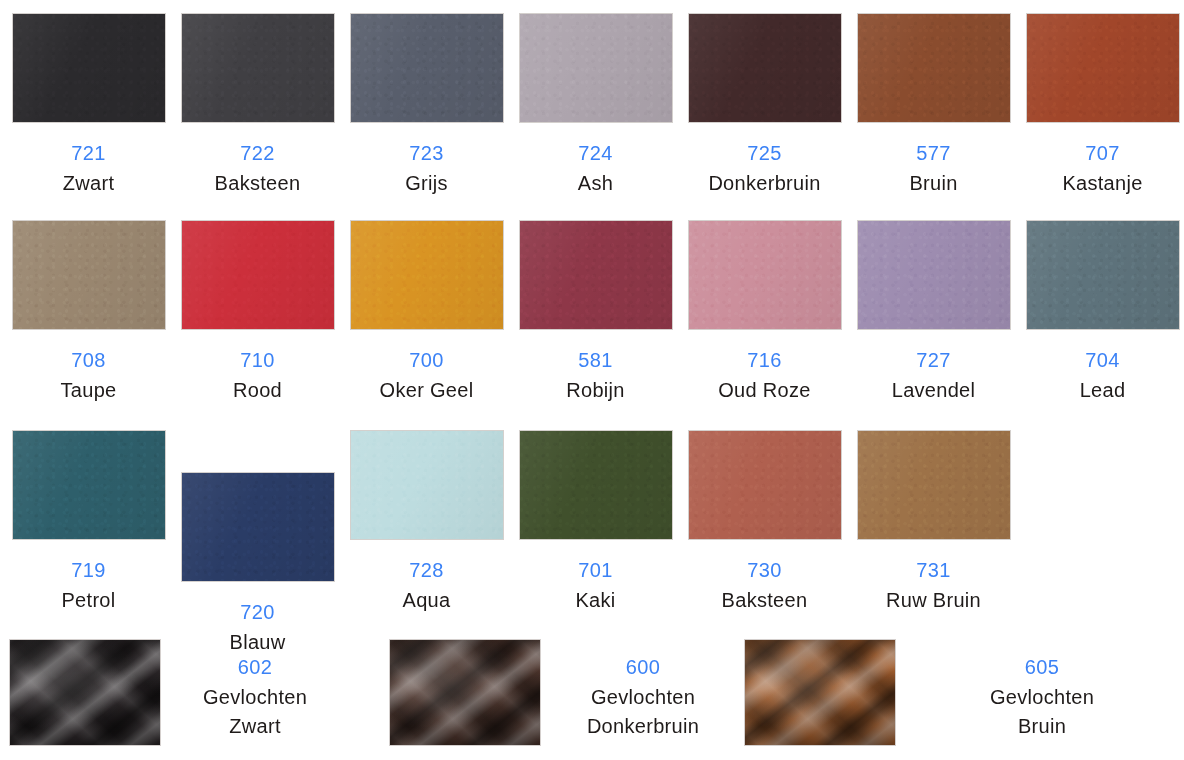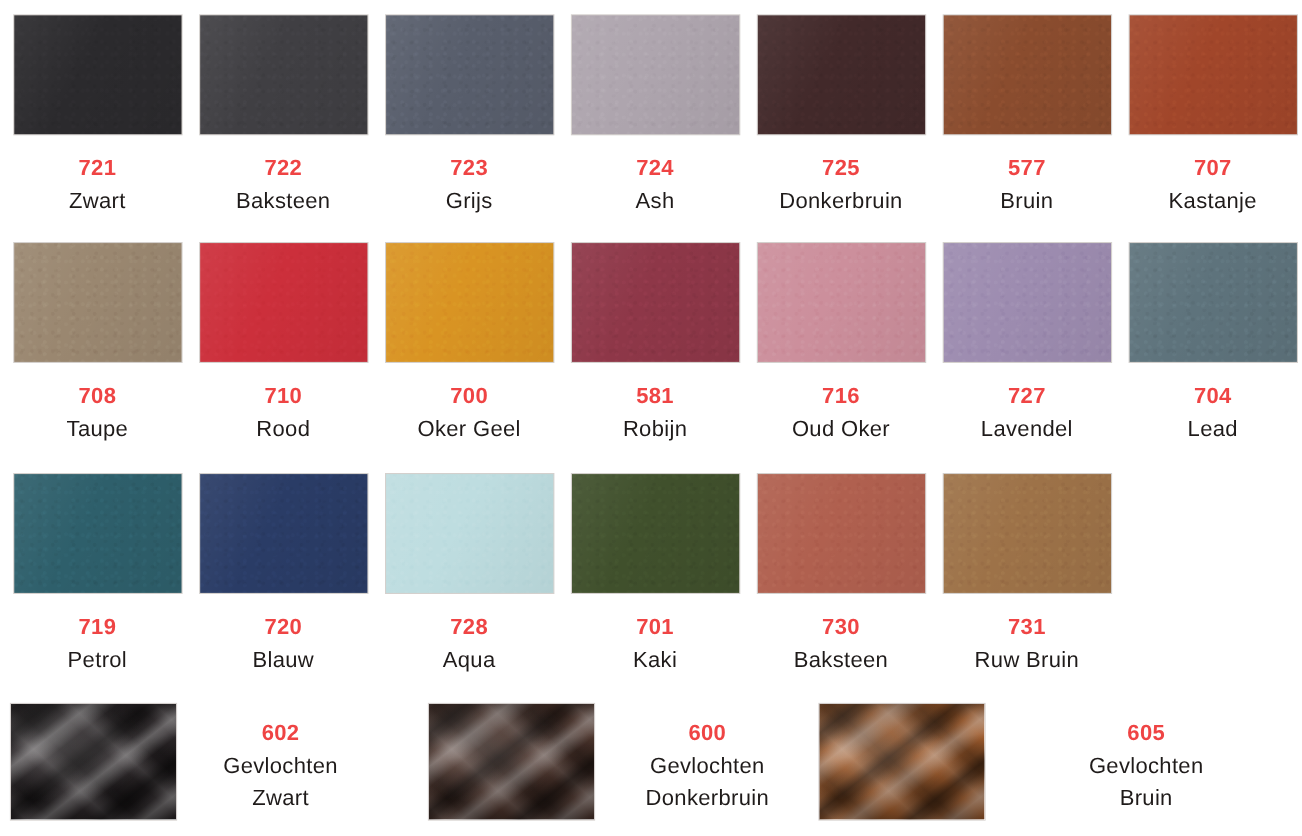--- a/index.html
+++ b/index.html
@@ -43,21 +43,21 @@
     position:absolute;inset:0;
     background:linear-gradient(118deg, rgba(255,255,255,.07) 0%, rgba(255,255,255,0) 42%, rgba(0,0,0,.05) 100%);
   }
 
   .labels{
     margin-top:18px;
     text-align:center;
     line-height:1.30;
     letter-spacing:.3px;
   }
-  .code{font-size:20px;font-weight:700;color:#ef4444;display:block;}
+  .code{font-size:20px;font-weight:400;color:#3b82f6;display:block;}
   .name{font-size:20px;font-weight:400;color:#1f1b1a;display:block;margin-top:4px;}
 
   
   #braided-row{position:absolute;left:0;top:640px;width:1184px;height:120px;}
   .braid-cell{position:absolute;top:0;height:120px;}
   .braid-img{
     position:absolute;left:0;top:0;
     width:150px;height:105px;
     overflow:hidden;
     box-shadow:0 0 0 1px rgba(170,160,155,0.5);
@@ -216,21 +216,21 @@
           <span class="name">Robijn</span>
         </div>
       </div>
       <div class="cell" style="left: 680px;">
         <div class="chip" style="background: rgb(204, 143, 156);">
           <div class="grain"></div>
           <div class="sheen"></div>
         </div>
         <div class="labels">
           <span class="code">716</span>
-          <span class="name">Oud Oker</span>
+          <span class="name">Oud Roze</span>
         </div>
       </div>
       <div class="cell" style="left: 849px;">
         <div class="chip" style="background: rgb(157, 140, 176);">
           <div class="grain"></div>
           <div class="sheen"></div>
         </div>
         <div class="labels">
           <span class="code">727</span>
           <span class="name">Lavendel</span>
@@ -252,21 +252,21 @@
       <div class="cell" style="left: 4px;">
         <div class="chip" style="background: rgb(46, 95, 107);">
           <div class="grain"></div>
           <div class="sheen"></div>
         </div>
         <div class="labels">
           <span class="code">719</span>
           <span class="name">Petrol</span>
         </div>
       </div>
-      <div class="cell" style="left: 173px;">
+      <div class="cell" style="left: 173px; margin-top: 42px;">
         <div class="chip" style="background: rgb(42, 60, 102);">
           <div class="grain"></div>
           <div class="sheen"></div>
         </div>
         <div class="labels">
           <span class="code">720</span>
           <span class="name">Blauw</span>
         </div>
       </div>
       <div class="cell" style="left: 342px;">

